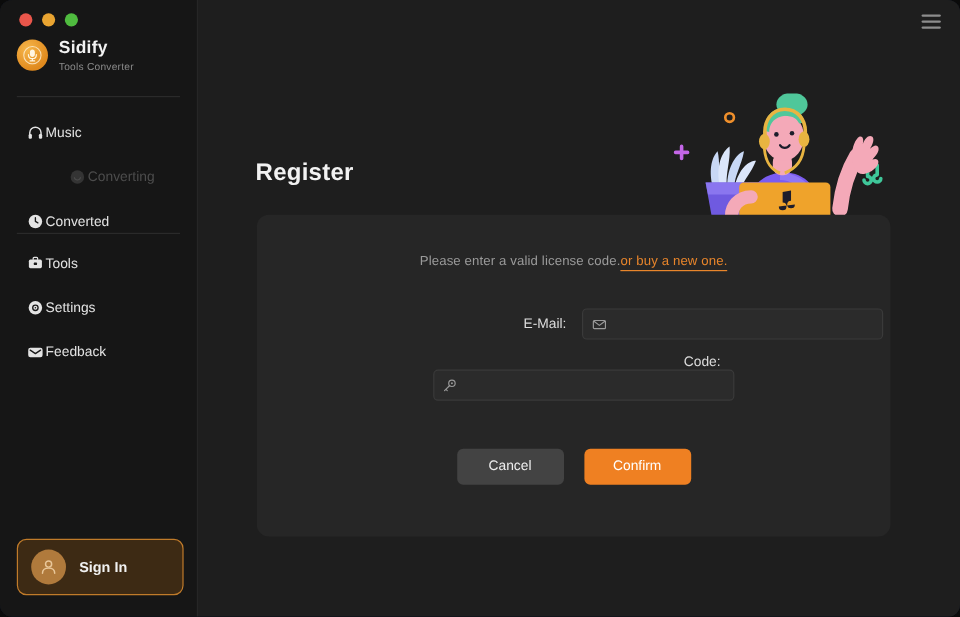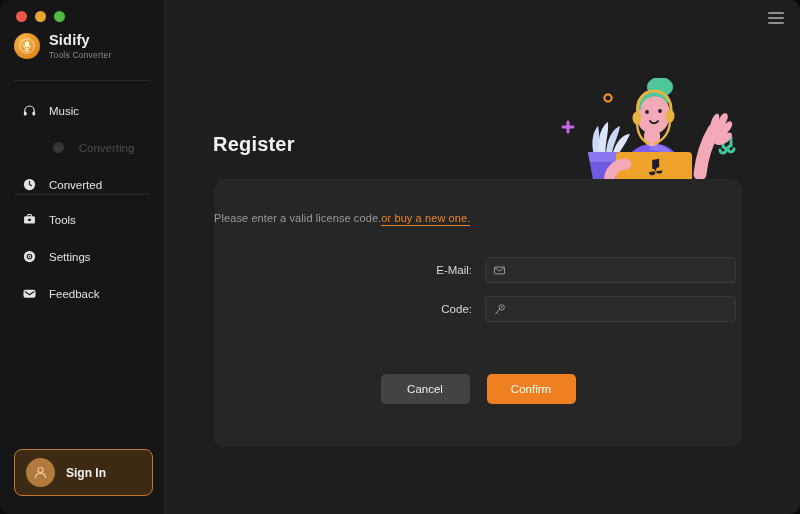--- a/index.html
+++ b/index.html
@@ -53,21 +53,21 @@
     position: absolute; left: 14px; right: 14px; height: 1px;
     background: #2a2a2a;
   }
   .divider.d1 { top: 80px; }
   .divider.d2 { top: 194px; }
 
   .nav { position: absolute; left: 0; right: 0; }
   .nav.top { top: 96px; }
   .nav.mid { top: 205px; }
   .nav-item {
-    display: flex; align-items: center; gap: 12px;
+    display: flex; align-items: center; gap: 1px;
     height: 29px; padding-left: 21px;
     color: #e3e3e3; font-size: 11.5px;
     cursor: pointer;
   }
   .nav-item.dim { color: #4c4c4c; justify-content: center; }
   .nav-item .ic { width: 16px; height: 16px; display:flex; align-items:center; justify-content:center; flex:0 0 16px; }
   .nav-spacer { height: 8px; }
 
   .signin {
     position: absolute; left: 14px; bottom: 18px;
@@ -110,36 +110,36 @@
   .illo svg { display: block; }
 
   .card {
     position: absolute; left: 49px; top: 179px;
     width: 528px; height: 268px;
     background: #262626;
     border-radius: 10px;
   }
   .hint {
     position: absolute; top: 33px; left: 0; right: 0;
-    text-align: left; font-size: 11px; color: #9a9a9a;
+    text-align: center; font-size: 11px; color: #9a9a9a;
     letter-spacing: .1px;
   }
   .hint .link {
     color: #e8852b;
     border-bottom: 1px solid #e8852b;
     cursor: pointer;
     padding-bottom: 1px;
   }
 
   .field-row {
     position: absolute; left: 16px; right: 0;
     display: flex; align-items: center;
   }
   .field-row.r1 { top: 78px; }
-  .field-row.r2 { top: 117px; }
+  .field-row.r2 { top: 117px; flex-direction: column; }
   .field-label {
     width: 255px; text-align: right; padding-right: 13px;
     color: #dcdcdc; font-size: 11.5px;
   }
   .field-box {
     position: relative;
     width: 251px; height: 26px;
     background: #2b2b2b;
     border: 1px solid #3a3a3a;
     border-radius: 4px;

